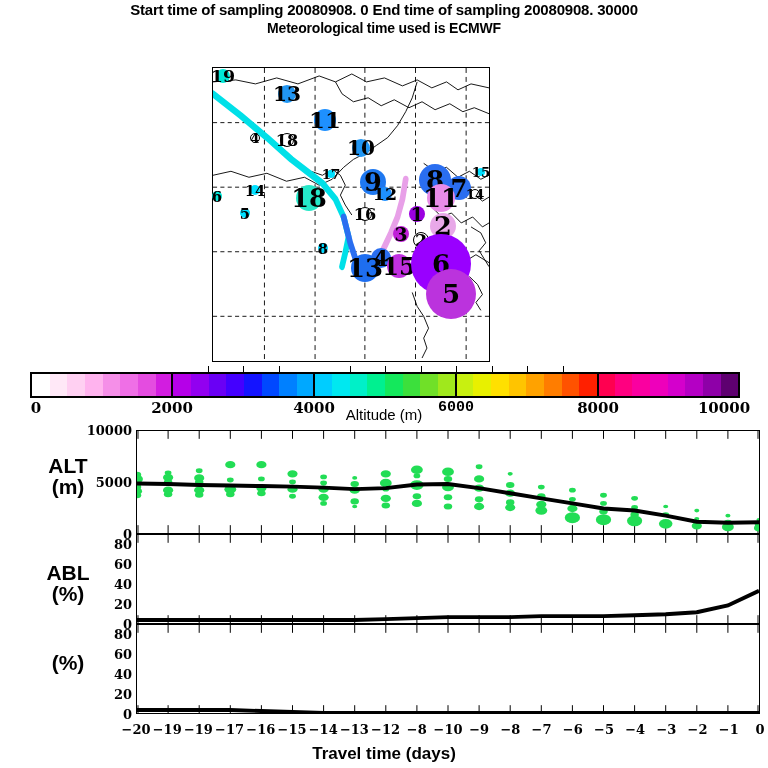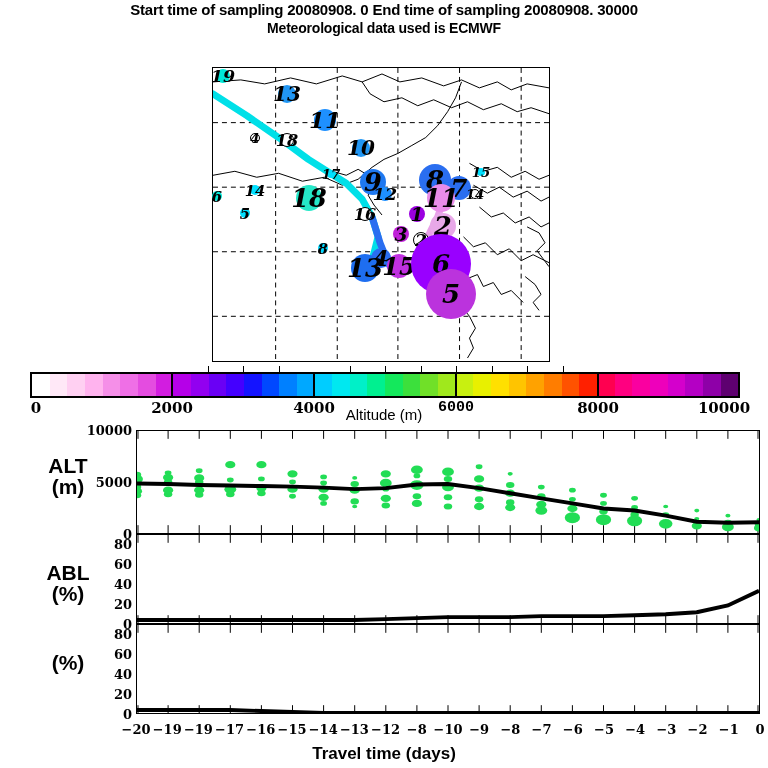--- a/index.html
+++ b/index.html
@@ -4,22 +4,22 @@
 <style>
   html,body{margin:0;padding:0;background:#fff;}
   body{width:768px;height:768px;position:relative;overflow:hidden;
        font-family:"Liberation Sans",sans-serif;color:#000;}
   .titles{position:absolute;left:0;top:0;width:768px;text-align:center;}
   .t1{font-size:17px;font-weight:bold;line-height:20px;padding-top:3px;letter-spacing:-0.2px;}
   .t2{font-size:15px;font-weight:bold;line-height:19px;letter-spacing:-0.2px;}
   .t3{font-size:14px;font-weight:bold;line-height:18px;letter-spacing:-0.2px;}
 
   
-  #map-panel{position:absolute;left:212px;top:67px;width:338px;height:295px;
-             border:1.5px solid #000;box-sizing:border-box;background:#fff;font-style:italic;}
+  #map-panel{position:absolute;left:212px;top:67px;width:278px;height:295px;
+             border:1.5px solid #000;box-sizing:border-box;background:#fff;}
   #map-svg{position:absolute;left:0;top:0;width:100%;height:100%;}
   .marker{position:absolute;transform:translate(-50%,-50%);border-radius:50%;}
   .mlabel{position:absolute;transform:translate(-50%,-50%);
           font-family:"DejaVu Serif",serif;font-weight:bold;color:#000;
           white-space:nowrap;pointer-events:none;}
 
   
   #cbar-wrap{position:absolute;left:30px;top:372px;width:710px;height:26px;}
   #cbar{position:absolute;left:0;top:0;width:710px;height:26px;
         border:2px solid #000;box-sizing:border-box;display:flex;}
@@ -50,21 +50,21 @@
   .xlab{position:absolute;transform:translateX(-50%);
         font-family:"DejaVu Serif",serif;font-weight:bold;font-size:13px;top:722px;}
   #xtitle{position:absolute;left:0;top:744px;width:768px;text-align:center;
           font-size:17px;font-weight:bold;}
 </style>
 </head>
 <body>
 
 <div class="titles">
   <div class="t2">Start time of sampling 20080908.    0    End time of sampling 20080908. 30000</div>
-  <div class="t3">Meteorological data used is ECMWF</div>
+  <div class="t3">Meteorological time used is ECMWF</div>
 </div>
 
 <div id="map-panel">
   <svg id="map-svg" viewBox="0 0 338 295" preserveAspectRatio="none">
     <g id="grid-group" stroke="#000" stroke-width="1" stroke-dasharray="5,4" fill="none">
         <line x1="63" x2="63" y1="0" y2="295"></line>
         <line x1="125" x2="125" y1="0" y2="295"></line>
         <line x1="186" x2="186" y1="0" y2="295"></line>
         <line x1="248" x2="248" y1="0" y2="295"></line>
         <line x1="310" x2="310" y1="0" y2="295"></line>

